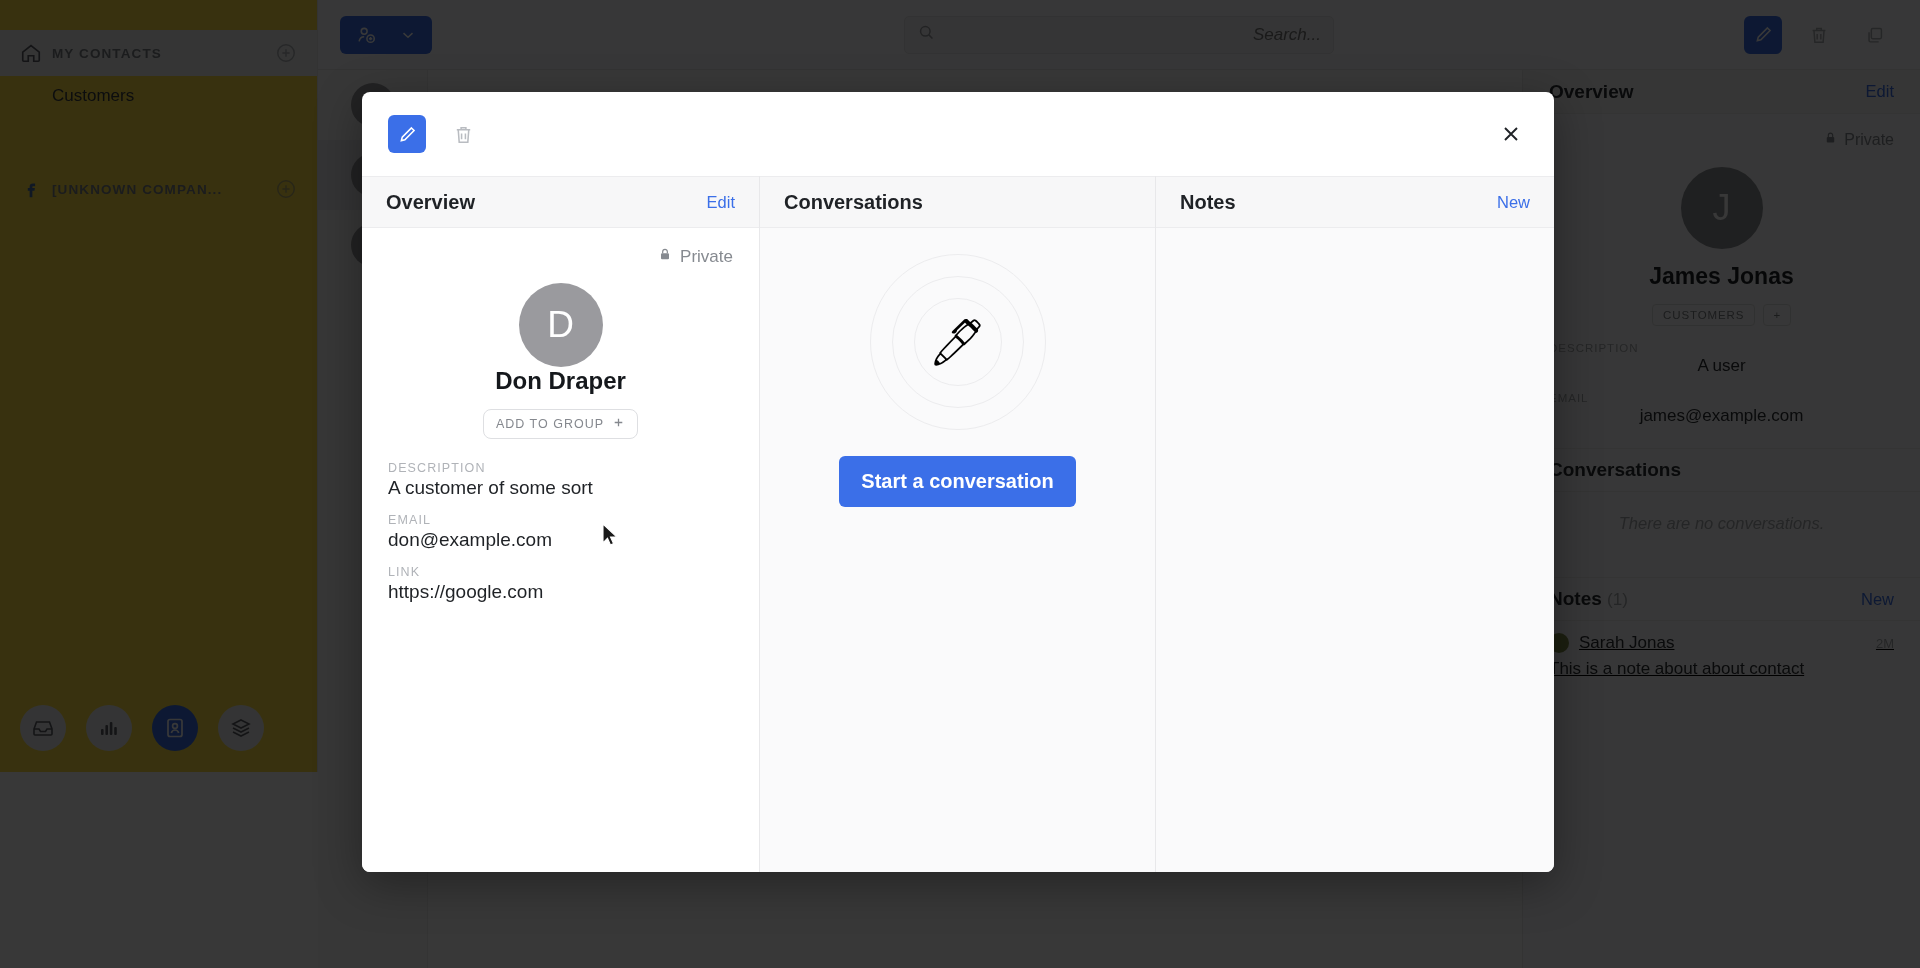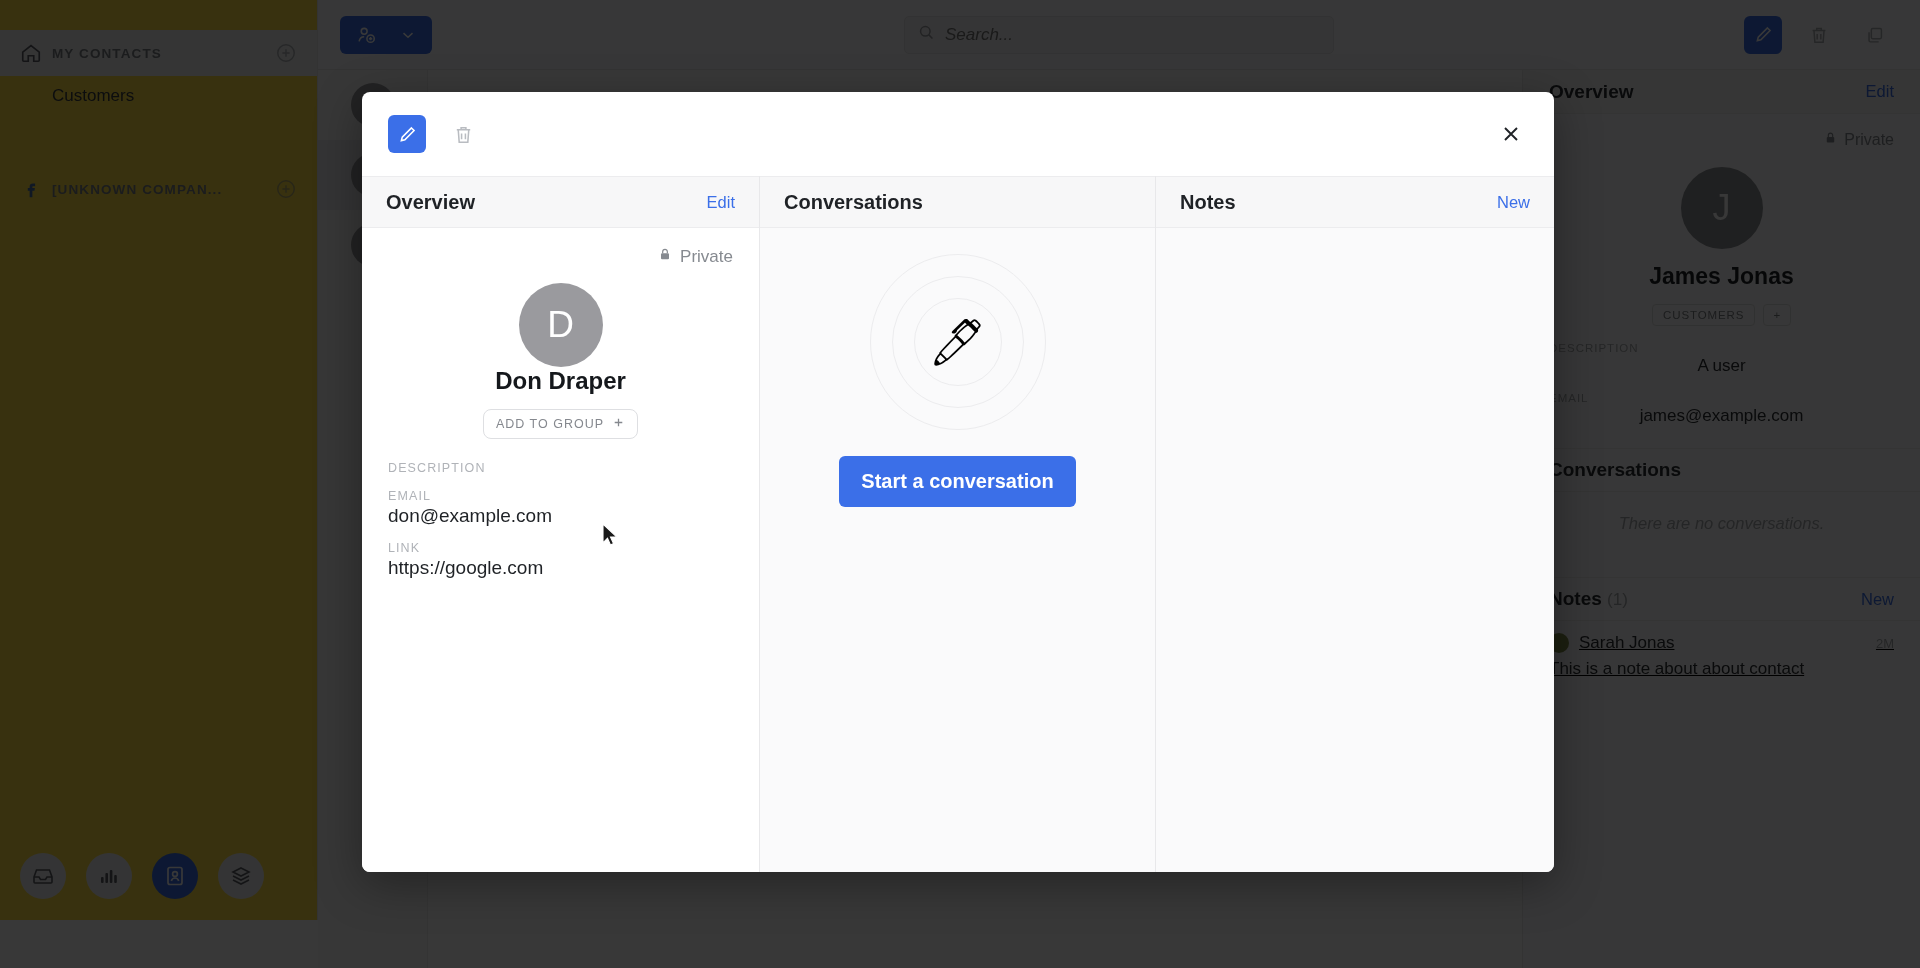--- a/index.html
+++ b/index.html
@@ -16,21 +16,21 @@
     background: #ffffff;
   }
   .dim-overlay {
     position: absolute; inset: 0;
     background: rgba(0,0,0,0.78);
     z-index: 50;
   }
 
   
   #sidebar {
-    position: absolute; left: 0; top: 0; width: 318px; height: 920px;
+    position: absolute; left: 0; top: 0; width: 318px; height: 772px;
     background: #fde047; border-right: 1px solid #e6e6e8;
   }
   .sidebar-section {
     display: flex; align-items: center; padding: 0 20px;
     height: 46px; margin-top: 30px;
     background: #eff0f1;
   }
   .sidebar-section .sb-icon { width: 22px; height: 22px; flex: 0 0 22px; margin-right: 10px; }
   .sidebar-section .sb-title {
     font-size: 13.5px; letter-spacing: 1.1px; font-weight: 600;
@@ -68,20 +68,21 @@
   #add-contact-btn .seg { padding: 0 11px; display: flex; align-items: center; }
   #search-wrap {
     position: absolute; left: 50%; transform: translateX(-50%);
     width: 430px; height: 38px; background: #f1f1f3; border: 1px solid #e4e4e7;
     border-radius: 5px; display: flex; align-items: center; padding: 0 12px;
   }
   #search-input {
     border: 0; background: transparent; outline: none; flex: 1;
     font-size: 17px; font-style: italic; color: #9a9da2; margin-left: 9px;
     font-family: "Liberation Sans", sans-serif;
+    text-align: right;
   }
   .topbar-right { margin-left: auto; display: flex; align-items: center; gap: 18px; padding-right: 26px; }
   .icon-btn { width: 38px; height: 38px; border-radius: 6px; display:flex; align-items:center; justify-content:center; }
   .icon-btn.primary { background: #3b6fe8; }
 
   
   #contact-list {
     position: absolute; left: 318px; top: 70px; width: 110px; bottom: 0;
     background: #fafafb; border-right: 1px solid #ececee;
   }
@@ -420,20 +421,21 @@
             <span>
               <svg viewBox="0 0 24 24" width="13" height="13" fill="none" stroke="#85888e" stroke-width="2.4">
                 <path d="M12 5v14M5 12h14"></path>
               </svg>
             </span>
           </div>
         </div>
         <div class="mv-fields">
           <div class="mv-fld">
             <div class="mv-fld-label">DESCRIPTION</div>
+            <div class="mv-fld-value">A customer of some sort</div>
           </div>
           <div class="mv-fld">
             <div class="mv-fld-label">EMAIL</div>
             <div class="mv-fld-value">don@example.com</div>
           </div>
           <div class="mv-fld">
             <div class="mv-fld-label">LINK</div>
             <div class="mv-fld-value">https://google.com</div>
           </div>
         </div>

